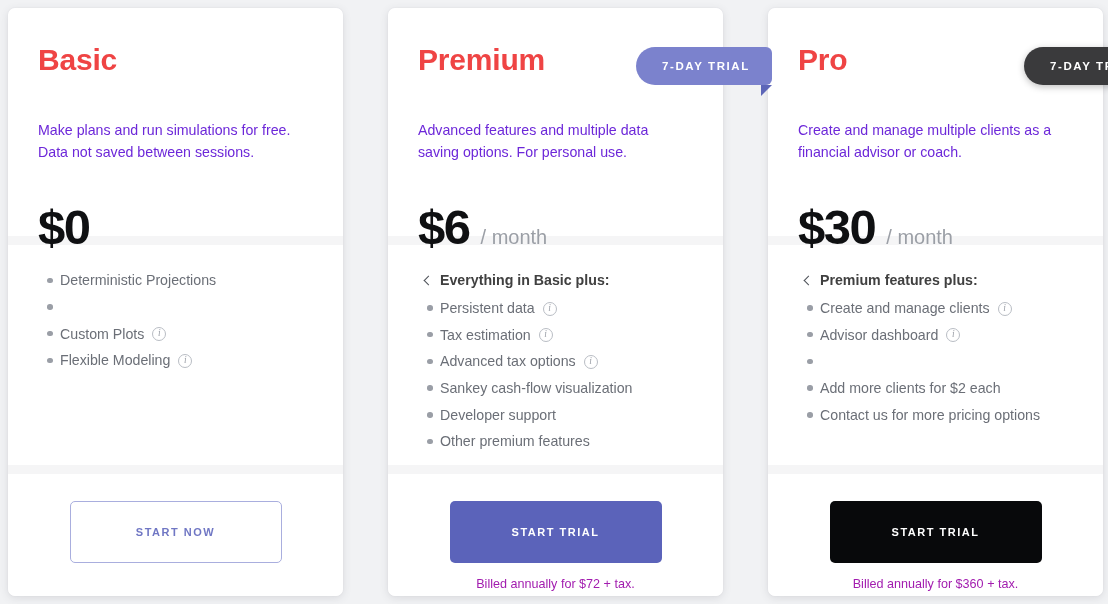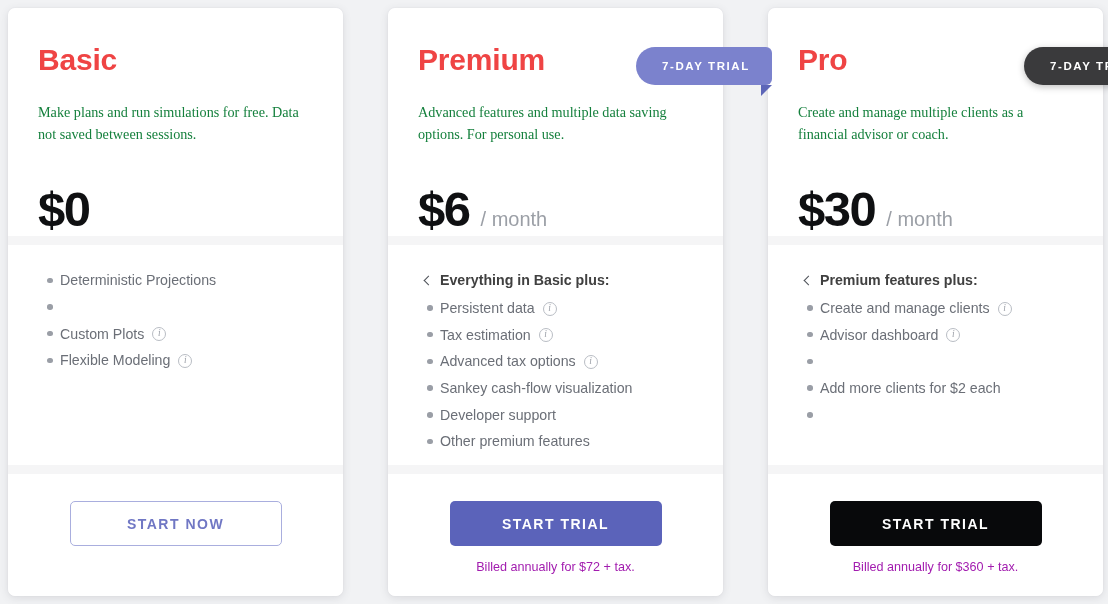--- a/index.html
+++ b/index.html
@@ -92,26 +92,25 @@
   .badge-premium::after { border-color: #5d66b8 transparent transparent transparent; }
 
   .badge-pro {
     background: #3a3a3c;
     left: 226px;
     box-shadow: 0 2px 7px rgba(0,0,0,0.25);
   }
   .badge-pro::after { border-color: #161617 transparent transparent transparent; }
 
   .plan-desc {
-    margin-top: 17px;
+    margin-top: 35px;
     font-size: 14.2px;
     line-height: 22px;
-    color: #15803d;
+    color: #6d28d9;
     max-width: 295px;
-    font-family: Liberation Serif, serif;
   }
 
   .price-row {
     margin-top: 38px;
     display: flex;
     align-items: baseline;
   }
 
   .price-amount {
     font-size: 49px;
@@ -207,23 +206,23 @@
     border-radius: 0 0 7px 7px;
     height: 122px;
     padding-top: 27px;
     display: flex;
     flex-direction: column;
     align-items: center;
   }
 
   .cta-button {
     width: 212px;
-    height: 45px;
+    height: 62px;
     border-radius: 5px;
-    font-size: 14px;
+    font-size: 11px;
     font-weight: bold;
     letter-spacing: 1.5px;
     display: flex;
     align-items: center;
     justify-content: center;
     cursor: pointer;
     border: none;
     font-family: "Liberation Sans", sans-serif;
   }
 
@@ -404,20 +403,21 @@
           <li class="feature-item">
             <span class="marker">
               <span class="dot"></span>
             </span>
             <span class="feature-label">Add more clients for $2 each</span>
           </li>
           <li class="feature-item">
             <span class="marker">
               <span class="dot"></span>
             </span>
+            <span class="feature-label">Contact us for more pricing options</span>
           </li>
         </ul>
       </div>
       <div class="card-footer">
         <button class="cta-button cta-dark">START TRIAL</button>
         <div class="billing-note">Billed annually for $360 + tax.</div>
       </div>
     </div>
   </div>
 

